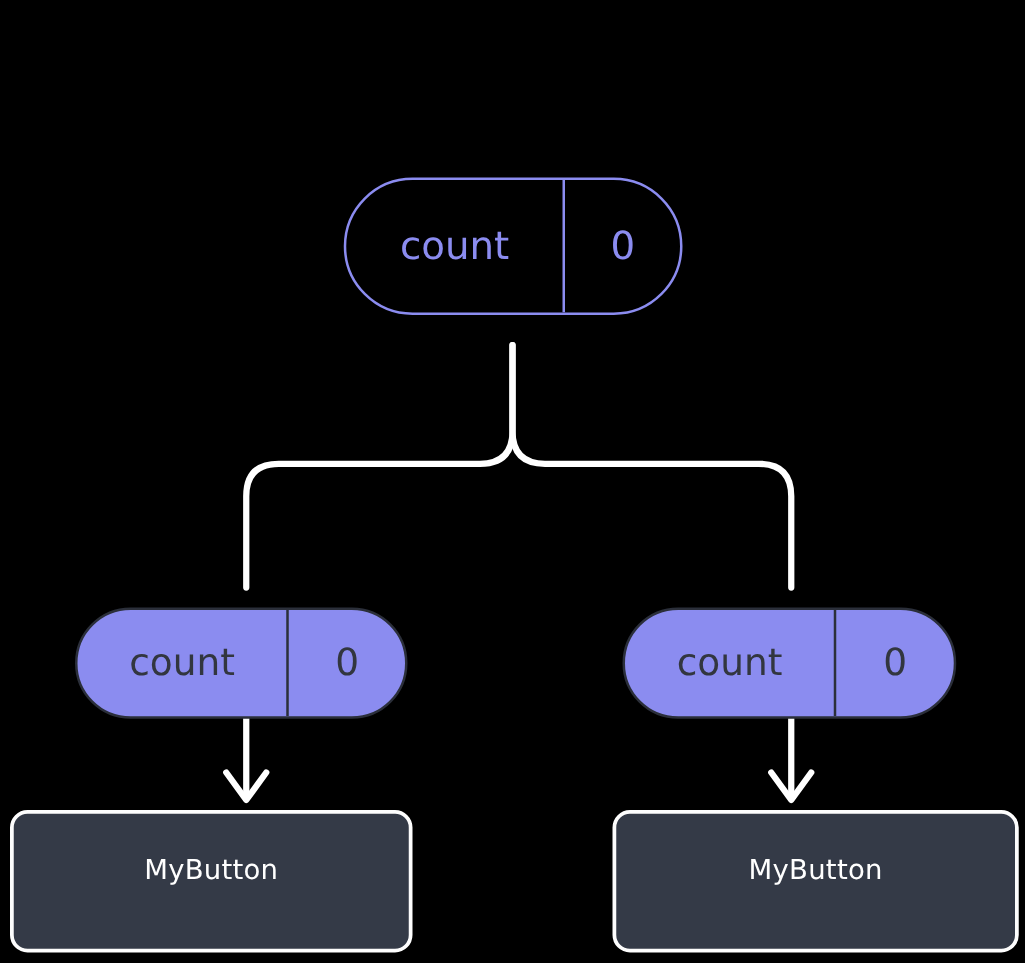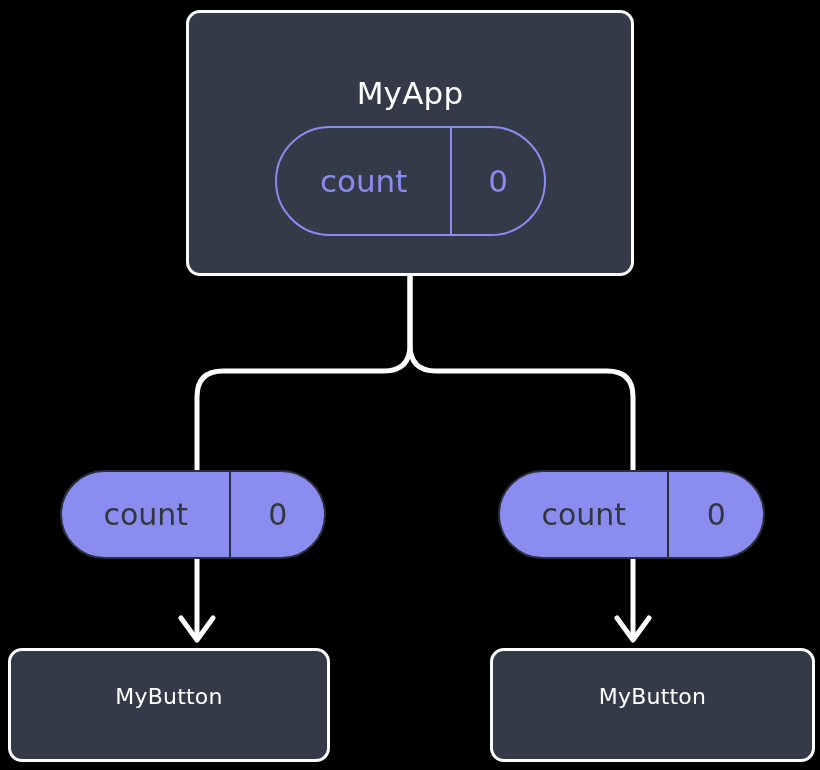--- a/index.html
+++ b/index.html
@@ -74,20 +74,21 @@
   }
 
   
   .pill {
     position: absolute;
     box-sizing: border-box;
     display: flex;
     align-items: stretch;
     border-radius: 999px;
     overflow: hidden;
+    margin-top: 16px;
   }
   .pill .pill-key,
   .pill .pill-val {
     display: flex;
     align-items: center;
     justify-content: center;
     box-sizing: border-box;
     white-space: nowrap;
   }
 
@@ -165,23 +166,20 @@
              Q 633 371 633 397
              L 633 470" fill="none" stroke="#ffffff" stroke-width="5" stroke-linecap="round" stroke-linejoin="round"></path>
 
     <line x1="197" y1="559" x2="197" y2="636" stroke="#ffffff" stroke-width="5" stroke-linecap="butt"></line>
     <path d="M 181 618 L 197 640 L 213 618" fill="none" stroke="#ffffff" stroke-width="5" stroke-linecap="round" stroke-linejoin="round"></path>
 
     <line x1="633" y1="559" x2="633" y2="636" stroke="#ffffff" stroke-width="5" stroke-linecap="butt"></line>
     <path d="M 617 618 L 633 640 L 649 618" fill="none" stroke="#ffffff" stroke-width="5" stroke-linecap="round" stroke-linejoin="round"></path>
   </svg>
 
-  <div class="comp-box" id="myapp-box">
-    <div class="comp-title" id="myapp-title">MyApp</div>
-  </div>
 
   <div class="pill pill-outline" id="pill-myapp-state">
     <div class="pill-key">count</div>
     <div class="pill-val">0</div>
   </div>
 
   <div class="pill pill-filled" id="pill-left-prop">
     <div class="pill-key">count</div>
     <div class="pill-val">0</div>
   </div>

